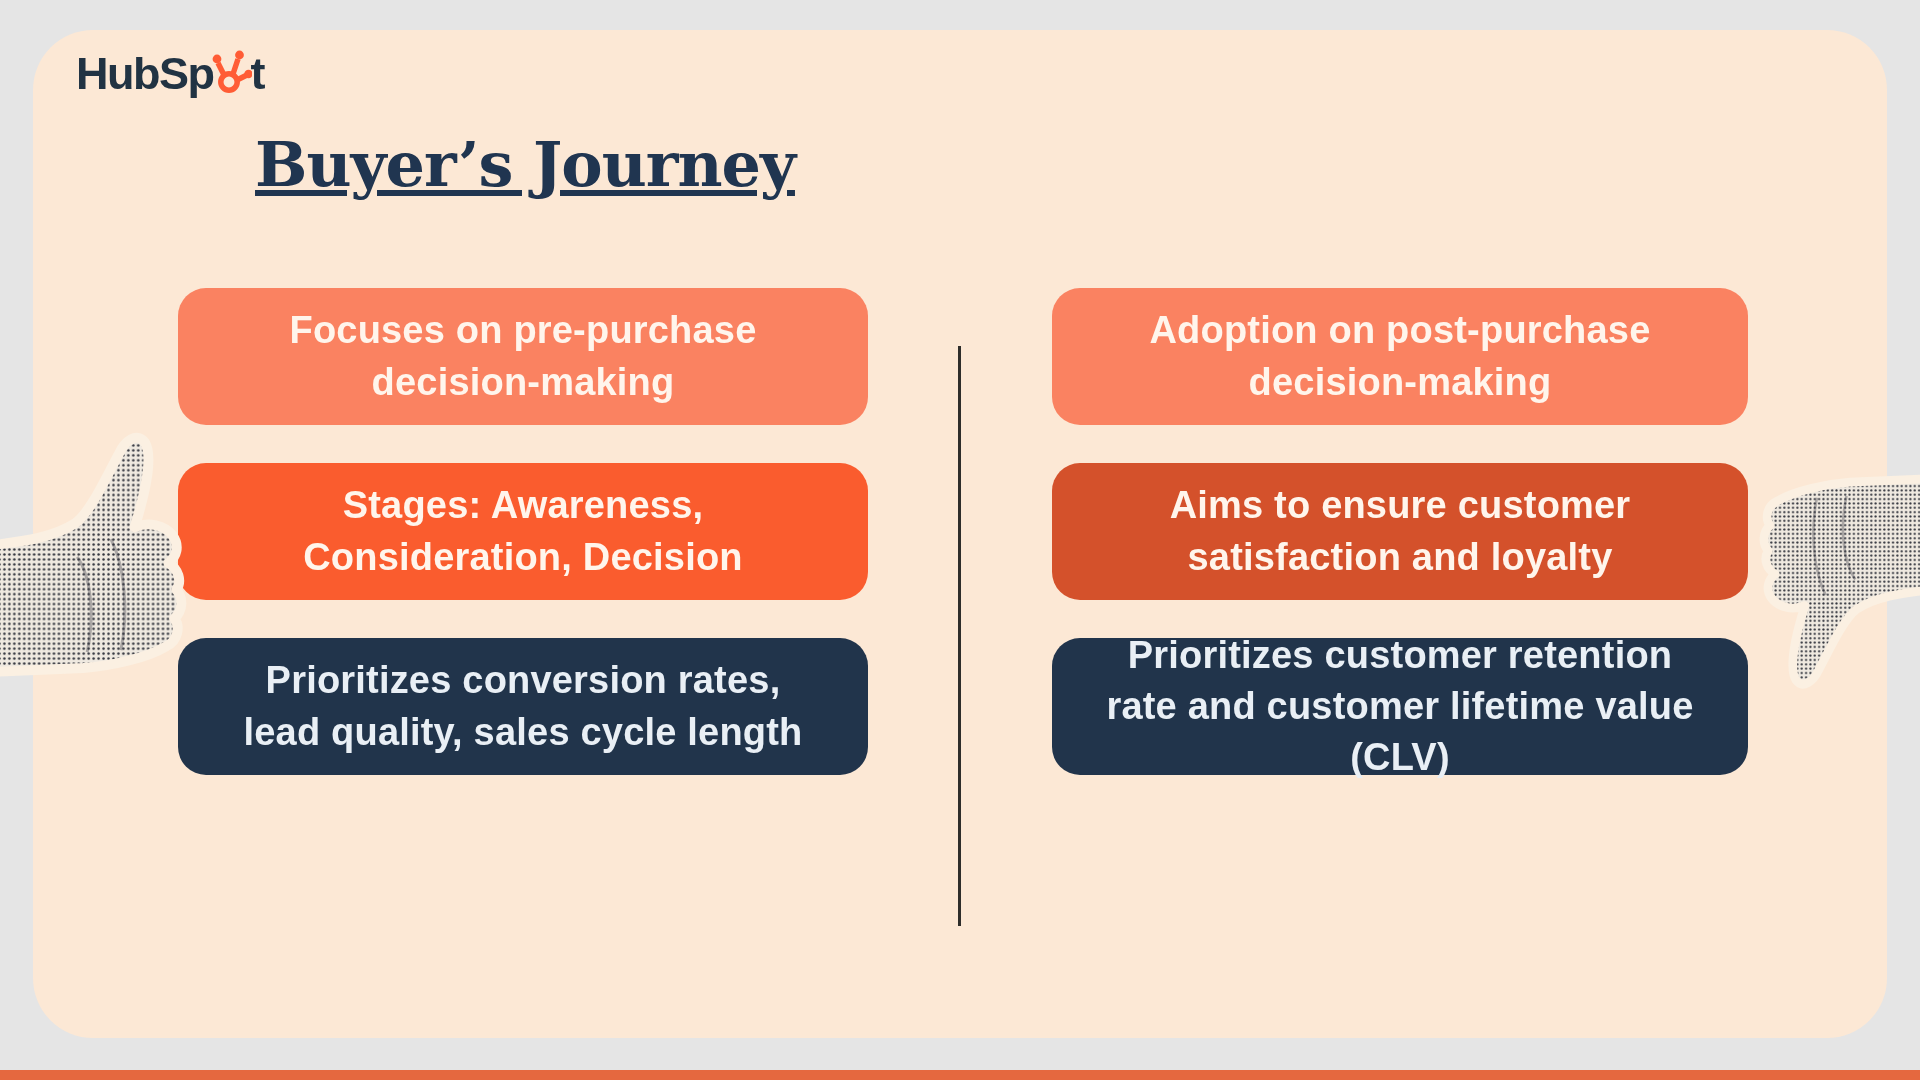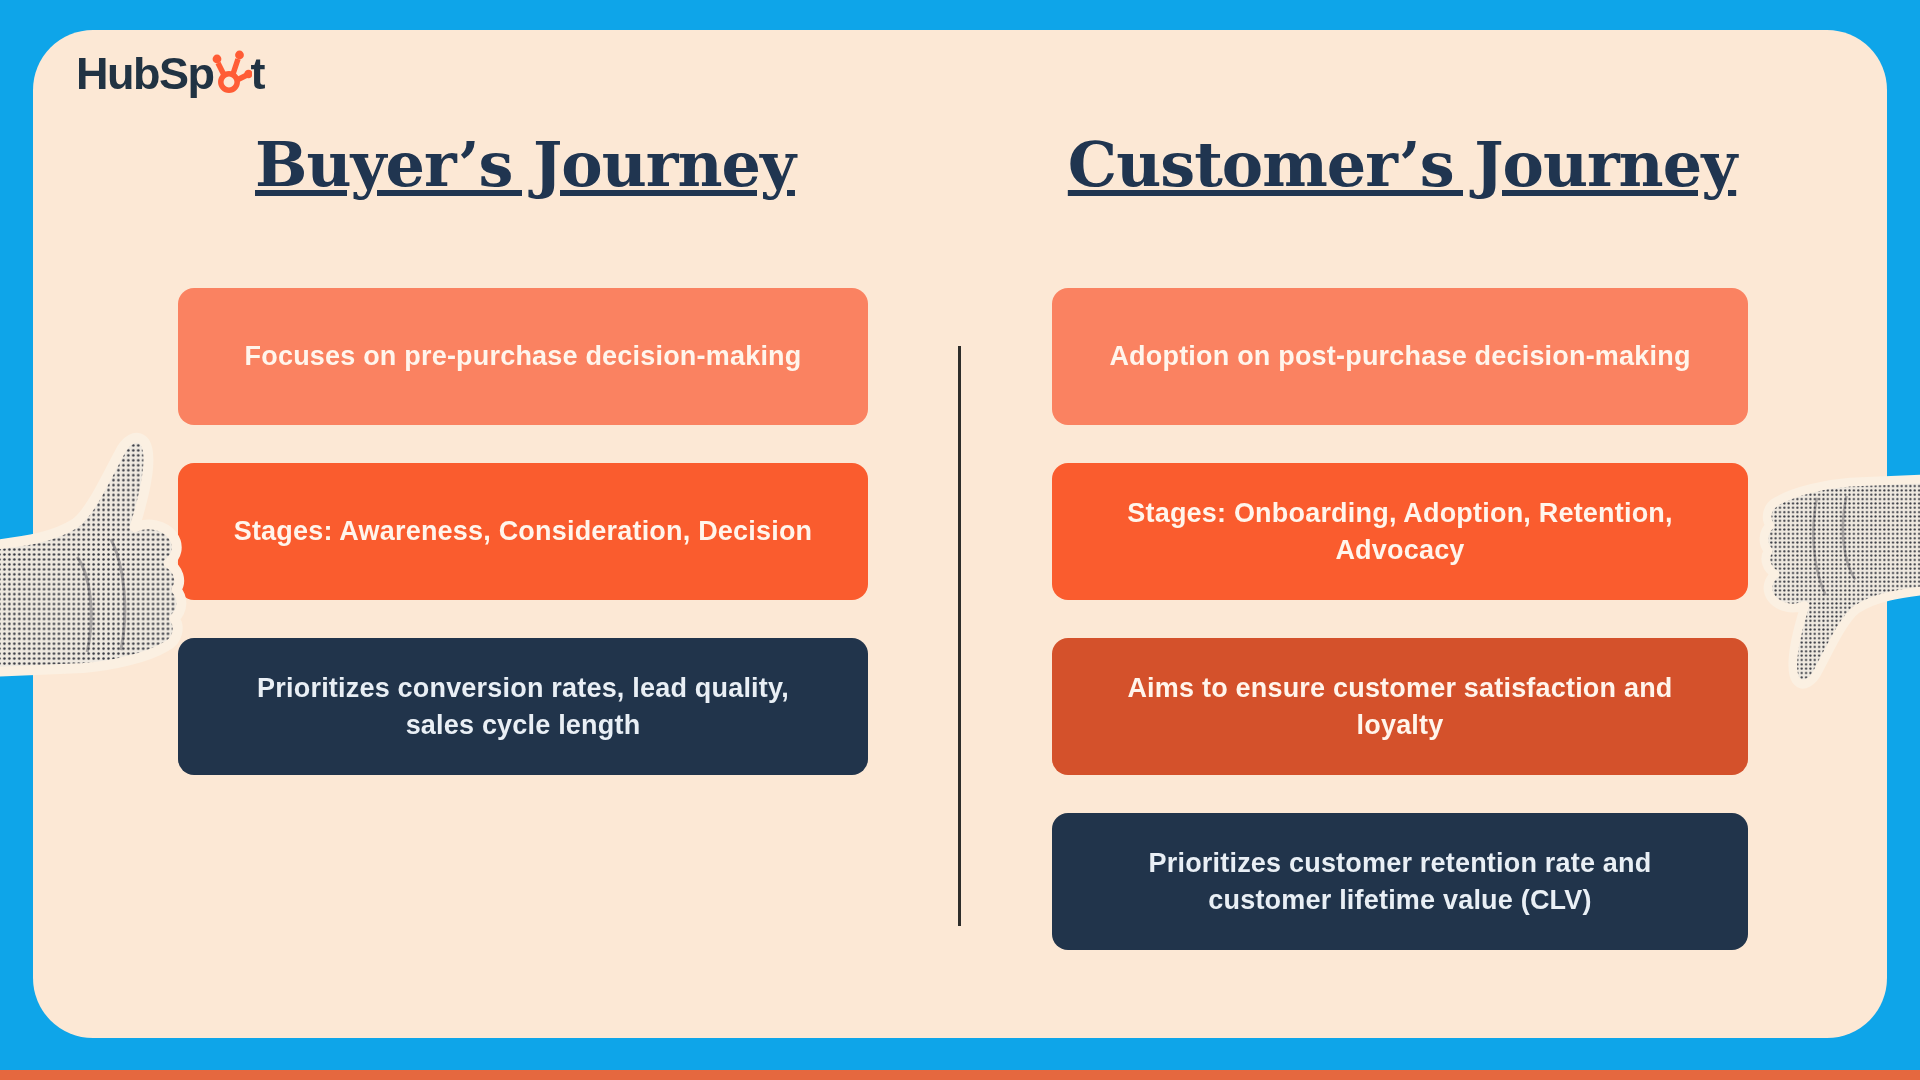--- a/index.html
+++ b/index.html
@@ -1,19 +1,19 @@
 <!DOCTYPE html>
 <html><head>
 <meta charset="utf-8">
 <style>
   * { margin:0; padding:0; box-sizing:border-box; }
   html,body { width:1920px; height:1080px; overflow:hidden; }
   body { font-family:"Liberation Sans","DejaVu Sans",sans-serif; }
 
-  .stage { position:relative; width:1920px; height:1080px; background:#0ea5e9; overflow:hidden; }
+  .stage { position:relative; width:1920px; height:1080px; background:#e5e5e5; overflow:hidden; }
   .bottom-band { position:absolute; left:0; bottom:0; width:100%; height:10px; background:#E5683F; }
 
   .canvas-card { position:absolute; left:33px; top:30px; right:33px; bottom:42px;
                  background:#FCE8D5; border-radius:60px; }
 
   
   .logo { position:absolute; left:76px; top:44px; display:flex; align-items:flex-end; }
   .logo .word { font-size:45px; font-weight:bold; letter-spacing:-1.5px; color:#213343; line-height:1; }
   .logo svg { display:block; margin:0 -2px 0 -1px; }
 
@@ -26,22 +26,22 @@
   .title-right { left:1022px; width:760px; }
 
   
   .divider { position:absolute; left:958px; top:346px; width:3px; height:580px; background:#2E2D2B; }
 
   
   .pill-col { position:absolute; top:288px; display:flex; flex-direction:column; gap:38px; }
   .col-left  { left:178px;  width:690px; }
   .col-right { left:1052px; width:696px; }
 
-  .pill { height:137px; border-radius:16px; display:flex; align-items:center; justify-content:center;
-          text-align:center; padding:8px 48px; color:#FFF5EC; font-size:27px; font-weight:bold;
+  .pill { height:137px; border-radius:28px; display:flex; align-items:center; justify-content:center;
+          text-align:center; padding:8px 48px; color:#FFF5EC; font-size:38px; font-weight:bold;
           line-height:1.35; letter-spacing:0.2px; }
   .pill.navy { color:#E9EFF5; }
 
   
   .hand { position:absolute; z-index:5; }
   .hand-left  { left:-8px;  top:428px; }
   .hand-right { left:1730px; top:462px; }
 </style>
 </head>
 <body>
@@ -63,33 +63,31 @@
       <g fill="#FF5C35">
         <circle cx="5" cy="15" r="4.4"></circle>
         <circle cx="27.5" cy="11" r="4.4"></circle>
         <circle cx="36.5" cy="30" r="4.2"></circle>
       </g>
     </svg>
     <span class="word">t</span>
   </div>
 
   <div class="header-title title-left">Buyer’s Journey</div>
-  <div class="header-title title-right">Customer’s Journey</div>
 
   <div class="divider"></div>
 
   <div class="pill-col col-left">
     <div class="pill" style="background: rgb(250, 130, 97);">Focuses on pre-purchase decision-making</div>
     <div class="pill" style="background: rgb(250, 92, 46);">Stages: Awareness, Consideration, Decision</div>
     <div class="pill navy" style="background: rgb(33, 52, 75);">Prioritizes conversion rates, lead quality, sales cycle length</div>
   </div>
 
   <div class="pill-col col-right">
     <div class="pill" style="background: rgb(250, 130, 97);">Adoption on post-purchase decision-making</div>
-    <div class="pill" style="background: rgb(250, 92, 46);">Stages: Onboarding, Adoption, Retention, Advocacy</div>
     <div class="pill" style="background: rgb(212, 81, 43);">Aims to ensure customer satisfaction and loyalty</div>
     <div class="pill navy" style="background: rgb(33, 52, 75);">Prioritizes customer retention rate and customer lifetime value (CLV)</div>
   </div>
 
   <svg class="hand hand-left" width="228" height="250" viewBox="0 0 230 252">
     <defs>
       <pattern id="ht1" width="5" height="5" patternUnits="userSpaceOnUse">
         <rect width="5" height="5" fill="#EFE9E0"></rect>
         <circle cx="2.5" cy="2.5" r="1.25" fill="#30323B"></circle>
       </pattern>

